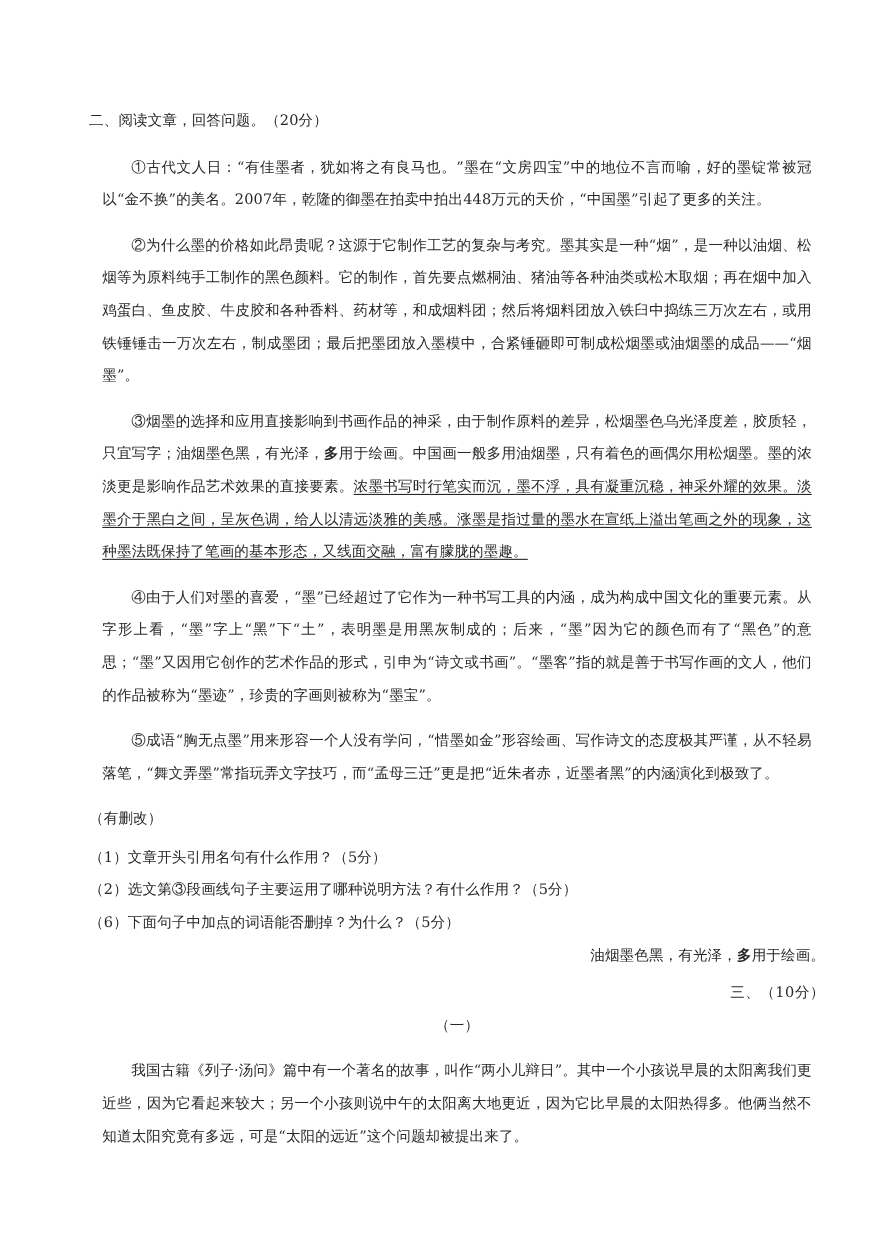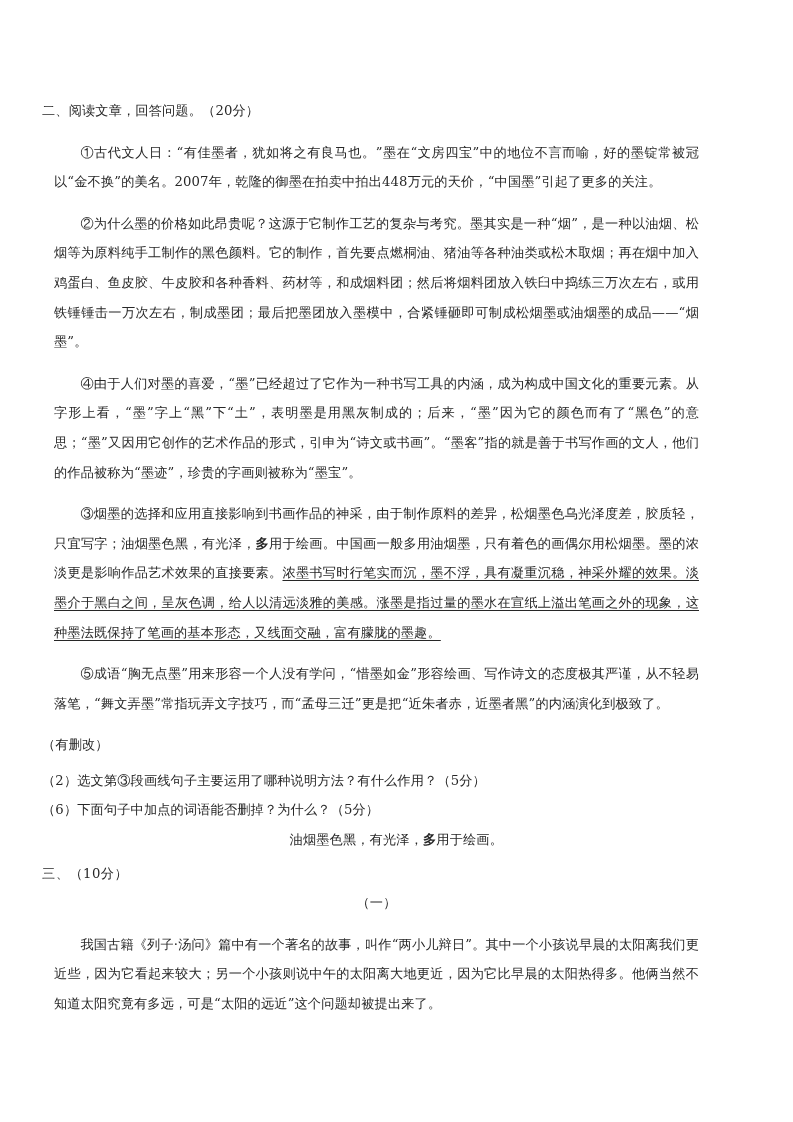--- a/index.html
+++ b/index.html
@@ -12,21 +12,21 @@
     height: 1122px;
     font-family: "DejaVu Serif", "Liberation Serif", serif;
     color: #272727;
     -webkit-font-smoothing: antialiased;
   }
   .page {
     position: relative;
     width: 793px;
     height: 1122px;
     box-sizing: border-box;
-    padding: 96px 58px 0 42px;
+    padding: 96px 58px 0 81px;
     background: #fff;
   }
   .doc {
     width: 669px;
     font-size: 13.2px;
     line-height: 29.6px;
     text-align: justify;
     text-justify: inter-ideograph;
     letter-spacing: 0.15px;
   }
@@ -65,51 +65,52 @@
   .question {
     margin: 0;
     line-height: 29.6px;
     text-align: left;
     text-indent: 0;
   }
   .quoted-line {
     margin: 0;
     line-height: 29.6px;
     text-indent: 3em;
-    text-align: center;
+    text-align: right;
   }
   .center-head {
     margin: 4px 0 0 0;
-    text-align: left;
+    text-align: right;
     line-height: 29.6px;
     letter-spacing: 0.5px;
   }
   .center-sub {
     margin: 0;
     text-align: center;
     line-height: 29.6px;
   }
 </style>
 </head>
 <body>
 
 <div class="page">
   <div class="doc">
 
     <p class="section-head">二、阅读文章，回答问题。（20分）</p>
 
 
     <p class="para"><span>①古代文人日：“有佳墨者，犹如将之有良马也。”墨在“文房四宝”中的地位不言而喻，好的墨锭常被冠以“金不换”的美名。2007年，乾隆的御墨在拍卖中拍出448万元的天价，“中国墨”引起了更多的关注。</span></p>
     <p class="para"><span>②为什么墨的价格如此昂贵呢？这源于它制作工艺的复杂与考究。墨其实是一种“烟”，是一种以油烟、松烟等为原料纯手工制作的黑色颜料。它的制作，首先要点燃桐油、猪油等各种油类或松木取烟；再在烟中加入鸡蛋白、鱼皮胶、牛皮胶和各种香料、药材等，和成烟料团；然后将烟料团放入铁臼中捣练三万次左右，或用铁锤锤击一万次左右，制成墨团；最后把墨团放入墨模中，合紧锤砸即可制成松烟墨或油烟墨的成品——“烟墨”。</span></p>
+    <p class="para"><span>③烟墨的选择和应用直接影响到书画作品的神采，由于制作原料的差异，松烟墨色乌光泽度差，胶质轻，只宜写字；油烟墨色黑，有光泽，</span><span class="b">多</span><span>用于绘画。中国画一般多用油烟墨，只有着色的画偶尔用松烟墨。墨的浓淡更是影响作品艺术效果的直接要素。</span><span class="u">浓墨书写时行笔实而沉，墨不浮，具有凝重沉稳，神采外耀的效果。淡墨介于黑白之间，呈灰色调，给人以清远淡雅的美感。涨墨是指过量的墨水在宣纸上溢出笔画之外的现象，这种墨法既保持了笔画的基本形态，又线面交融，富有朦胧的墨趣。</span></p>
     <p class="para"><span>④由于人们对墨的喜爱，“墨”已经超过了它作为一种书写工具的内涵，成为构成中国文化的重要元素。从字形上看，“墨”字上“黑”下“土”，表明墨是用黑灰制成的；后来，“墨”因为它的颜色而有了“黑色”的意思；“墨”又因用它创作的艺术作品的形式，引申为“诗文或书画”。“墨客”指的就是善于书写作画的文人，他们的作品被称为“墨迹”，珍贵的字画则被称为“墨宝”。</span></p>
-    <p class="para"><span>③烟墨的选择和应用直接影响到书画作品的神采，由于制作原料的差异，松烟墨色乌光泽度差，胶质轻，只宜写字；油烟墨色黑，有光泽，</span><span class="b">多</span><span>用于绘画。中国画一般多用油烟墨，只有着色的画偶尔用松烟墨。墨的浓淡更是影响作品艺术效果的直接要素。</span><span class="u">浓墨书写时行笔实而沉，墨不浮，具有凝重沉稳，神采外耀的效果。淡墨介于黑白之间，呈灰色调，给人以清远淡雅的美感。涨墨是指过量的墨水在宣纸上溢出笔画之外的现象，这种墨法既保持了笔画的基本形态，又线面交融，富有朦胧的墨趣。</span></p>
     <p class="para"><span>⑤成语“胸无点墨”用来形容一个人没有学问，“惜墨如金”形容绘画、写作诗文的态度极其严谨，从不轻易落笔，“舞文弄墨”常指玩弄文字技巧，而“孟母三迁”更是把“近朱者赤，近墨者黑”的内涵演化到极致了。</span></p>
 
     <p class="attrib">（有删改）</p>
 
+    <p class="question">（1）文章开头引用名句有什么作用？（5分）</p>
     <p class="question">（2）选文第③段画线句子主要运用了哪种说明方法？有什么作用？（5分）</p>
     <p class="question">（6）下面句子中加点的词语能否删掉？为什么？（5分）</p>
 
     <p class="quoted-line"><span>油烟墨色黑，有光泽，</span><span class="b">多</span><span>用于绘画。</span></p>
 
 
     <p class="center-head">三、（10分）</p>
 
     <p class="center-sub">（一）</p>
 

